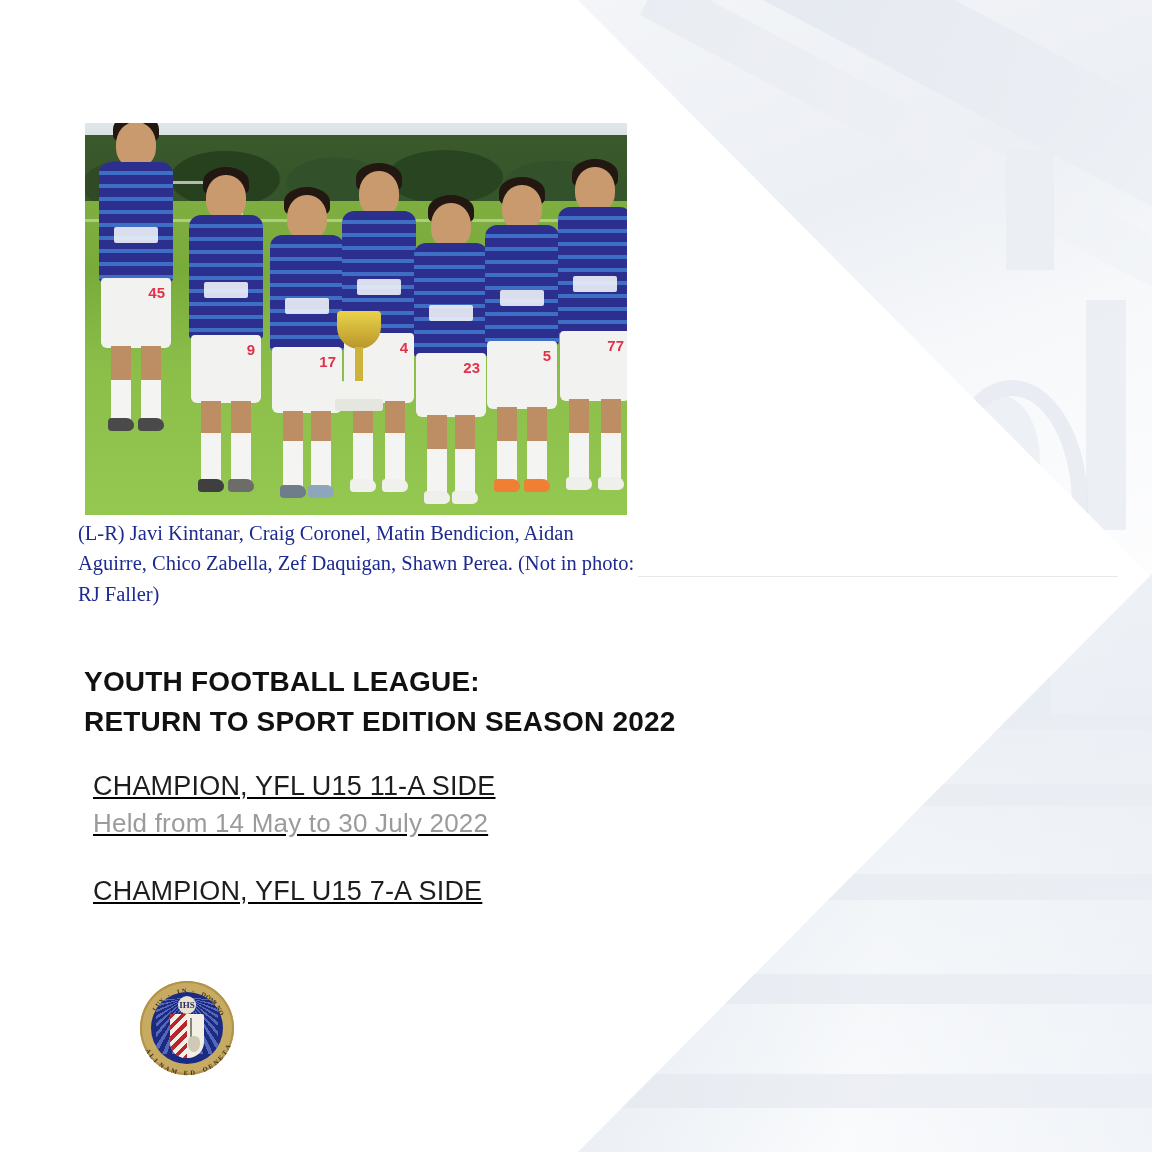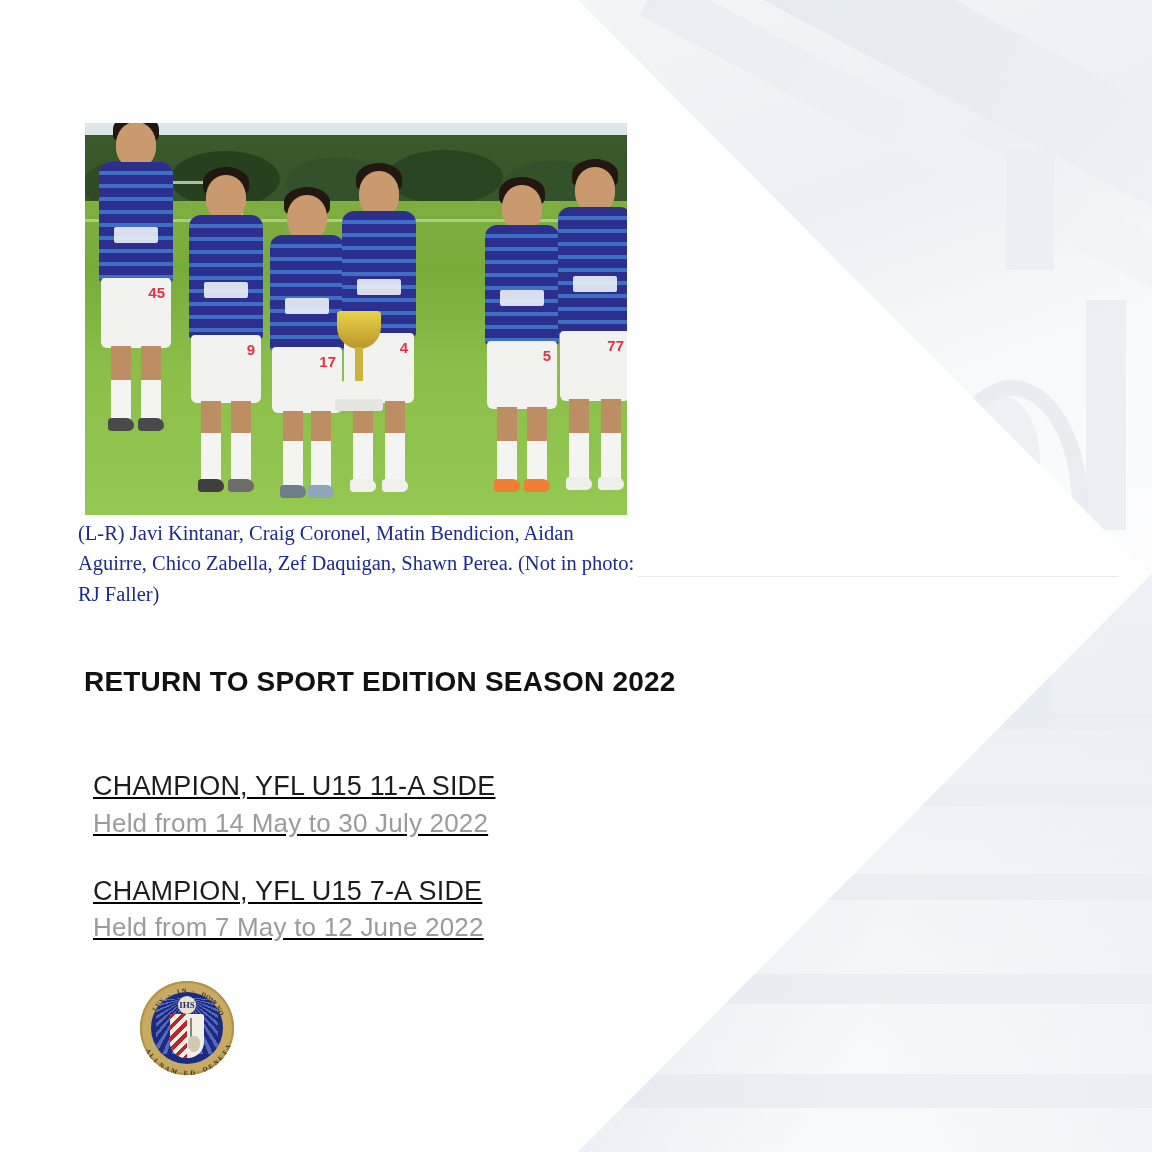--- a/index.html
+++ b/index.html
@@ -280,20 +280,34 @@
           <span class="num">4</span>
         </div>
       <div class="legL" style="top:238px;height:34px;"></div>
         <div class="legR" style="top:238px;height:34px;"></div>
       <div class="sockL" style="top:270px;height:48px;"></div>
         <div class="sockR" style="top:270px;height:48px;"></div>
       <div class="bootL" style="top:316px;background:#f0f0ec;"></div>
         <div class="bootR" style="top:316px;background:#f0f0ec;"></div>
     </div>
 
+    <div class="player" style="left:330px;width:72px;height:334px;">
+      <div class="hair" style="top:14px;"></div>
+        <div class="head" style="top:22px;"></div>
+      <div class="torso" style="top:62px;height:114px;"></div>
+      <div class="shorts" style="top:172px;height:64px;">
+          <span class="num">23</span>
+        </div>
+      <div class="legL" style="top:234px;height:36px;"></div>
+        <div class="legR" style="top:234px;height:36px;"></div>
+      <div class="sockL" style="top:268px;height:44px;"></div>
+        <div class="sockR" style="top:268px;height:44px;"></div>
+      <div class="bootL" style="top:310px;background:#efefeb;"></div>
+        <div class="bootR" style="top:310px;background:#efefeb;"></div>
+    </div>
 
     <div class="player" style="left:400px;width:74px;height:344px;">
       <div class="hair" style="top:6px;"></div>
         <div class="head" style="top:14px;"></div>
       <div class="torso" style="top:54px;height:120px;"></div>
       <div class="shorts" style="top:170px;height:68px;">
           <span class="num">5</span>
         </div>
       <div class="legL" style="top:236px;height:36px;"></div>
         <div class="legR" style="top:236px;height:36px;"></div>
@@ -323,31 +337,31 @@
         <div class="trophy-stem"></div>
       <div class="trophy-base"></div>
         <div class="trophy-base2"></div>
     </div>
   </div>
 
   <div class="caption">(L-R) Javi Kintanar, Craig Coronel, Matin Bendicion, Aidan Aguirre, Chico Zabella, Zef Daquigan, Shawn Perea. (Not in photo: RJ Faller)</div>
   <div class="divider"></div>
 
   <div class="league">
+    <div>YOUTH FOOTBALL LEAGUE:</div>
     <div>RETURN TO SPORT EDITION SEASON 2022</div>
   </div>
 
   <div class="awards">
     <div class="award">
       <div class="award-title">CHAMPION, YFL U15 11-A SIDE</div>
       <div class="award-sub">Held from 14 May to 30 July 2022</div>
     </div>
     <div class="award">
       <div class="award-title">CHAMPION, YFL U15 7-A SIDE</div>
-      <div class="award-sub">Held from 7 May to 12 June 2022</div>
     </div>
   </div>
 
   <div class="logo-row">
     <div class="seal">
       <div class="seal-txt" id="sealRing">
           <span style="transform: rotate(-62deg) translate(0px, -41px);">L</span>
           <span style="transform: rotate(-54.25deg) translate(0px, -41px);">U</span>
           <span style="transform: rotate(-46.5deg) translate(0px, -41px);">X</span>
           <span style="transform: rotate(-38.75deg) translate(0px, -41px);"> </span>

